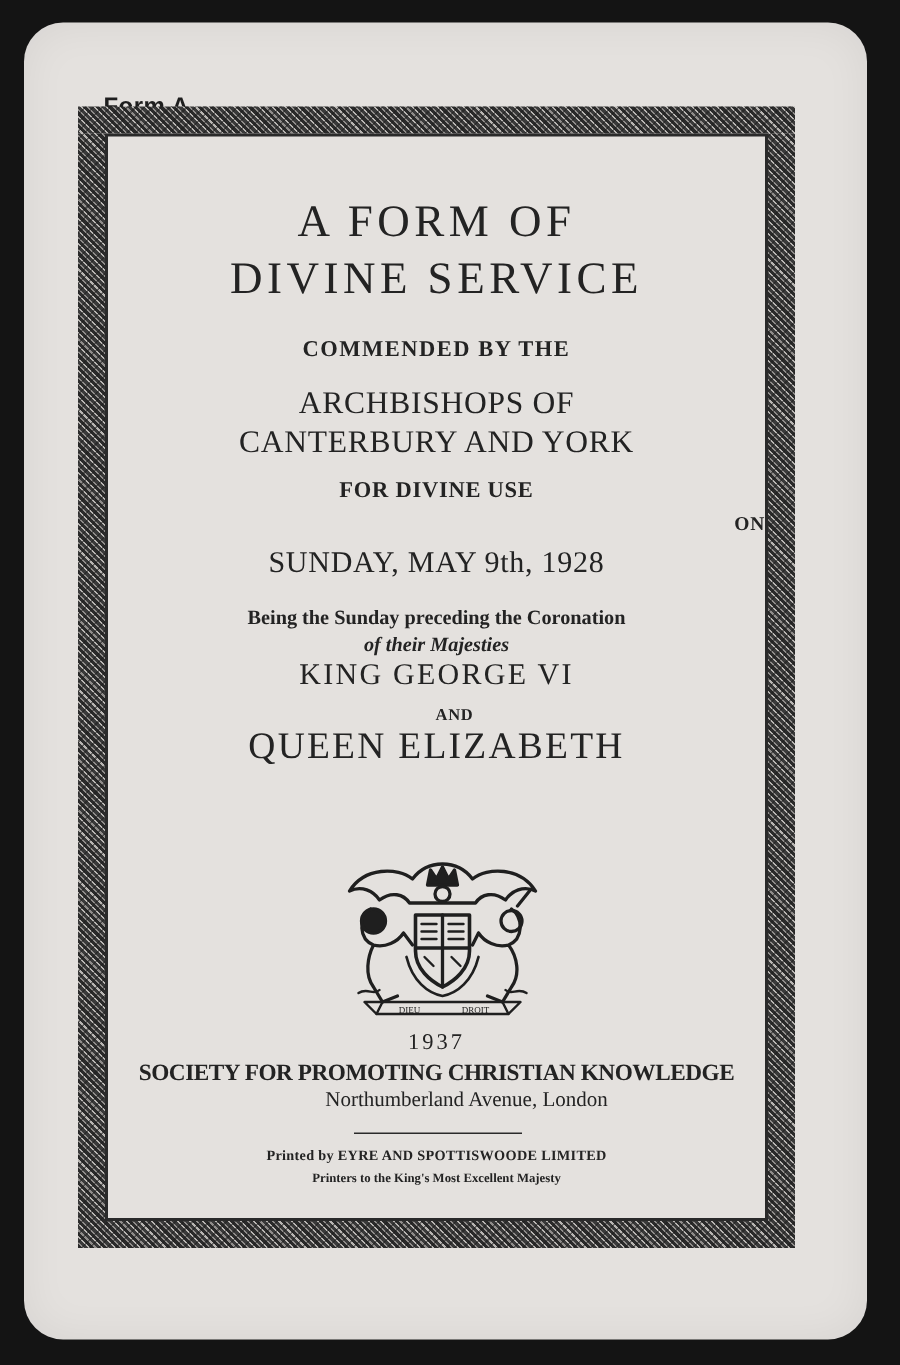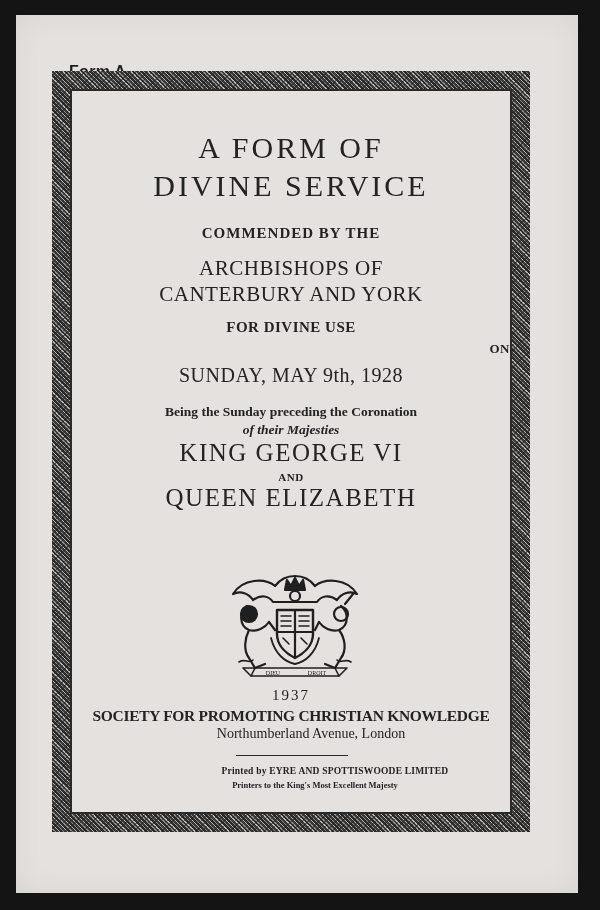--- a/index.html
+++ b/index.html
@@ -1,44 +1,44 @@
 <!DOCTYPE html>
 <html><head>
 <meta charset="utf-8">
 <style>
   html, body { margin:0; padding:0; }
   body { width:600px; height:910px; background:#141414; position:relative; overflow:hidden; font-family:"Liberation Serif", serif; }
-  .page { position:absolute; left:16px; top:15px; width:562px; height:878px; background:#e4e1de; box-shadow: inset 0 0 30px rgba(0,0,0,0.06); }
+  .page { position:absolute; left:16px; top:15px; width:562px; height:878px; background:#e4e1de; box-shadow: inset 0 0 30px rgba(0,0,0,0.06); border-radius: 26px; }
   .form-label { position:absolute; left:53px; top:48px; font-family:"Liberation Sans", sans-serif; font-weight:bold; font-size:16px; color:#1e1e1e; letter-spacing:0.3px; }
   .border { position:absolute; left:52px; top:71px; width:478px; height:761px; box-sizing:border-box; border:18px solid transparent;
     border-image: repeating-linear-gradient(45deg, #2a2a2a 0 2px, #8f8c8a 2px 3px, #3a3a3a 3px 5px, #b8b5b2 5px 6px) 18; }
   .border-inner { position:absolute; left:70px; top:89px; width:442px; height:725px; box-sizing:border-box; border:2px solid #2a2a2a; }
   .texture { position:absolute; left:52px; top:71px; width:478px; height:761px; box-sizing:border-box; border:18px solid transparent; pointer-events:none;
     border-image: repeating-linear-gradient(-45deg, rgba(30,30,30,0.55) 0 1px, transparent 1px 4px) 18; }
   .content { position:absolute; left:72px; top:91px; width:438px; text-align:center; color:#232323; }
   .t1 { position:absolute; left:0; width:100%; top:40px; font-size:30px; letter-spacing:3px; line-height:34px; }
   .t2 { position:absolute; left:0; width:100%; top:78px; font-size:30px; letter-spacing:3px; line-height:34px; }
   .t3 { position:absolute; left:0; width:100%; top:134px; font-size:15px; letter-spacing:1px; font-weight:bold; }
   .t4 { position:absolute; left:0; width:100%; top:164px; font-size:21px; letter-spacing:0.5px; line-height:26px; }
   .t5 { position:absolute; left:0; width:100%; top:190px; font-size:21px; letter-spacing:0.5px; line-height:26px; }
   .t6 { position:absolute; left:0; width:100%; top:228px; font-size:15px; font-weight:bold; letter-spacing:0.5px; }
   .t7 { position:absolute; left:0; width:100%; top:250px; font-size:13px; font-weight:bold; letter-spacing:0.5px;text-align:right; }
   .t8 { position:absolute; left:0; width:100%; top:273px; font-size:20px; letter-spacing:0.5px; }
   .t9 { position:absolute; left:0; width:100%; top:313px; font-size:13.5px; font-weight:bold; }
   .t10 { position:absolute; left:0; width:100%; top:331px; font-size:13.5px; font-style:italic; font-weight:bold; }
-  .t11 { position:absolute; left:0; width:100%; top:348px; font-size:25px; letter-spacing:1.5px; }
-  .t12 { position:absolute; left:0; width:100%; top:380px; font-size:11px; font-weight:bold; letter-spacing:0.5px; }
+  .t11 { position:absolute; left:0; width:100%; top:348px; font-size:20px; letter-spacing:1.5px; }
+  .t12 { position:absolute; left:12px; width:100%; top:380px; font-size:11px; font-weight:bold; letter-spacing:0.5px; }
   .t13 { position:absolute; left:0; width:100%; top:393px; font-size:25px; letter-spacing:1.5px; }
   .arms { position:absolute; left:153px; top:481px; width:140px; height:110px; }
   .t14 { position:absolute; left:0; width:100%; top:596px; font-size:15px; letter-spacing:2px; }
   .t15 { position:absolute; left:0; width:100%; top:616px; font-size:15.5px; font-weight:bold; letter-spacing:-0.3px; }
   .t16 { position:absolute; left:0; width:100%; top:635px; font-size:14px;margin-left:20px; }
   .rule { position:absolute; left:164px; top:664px; width:112px; height:1px; background:#2a2a2a; }
-  .t17 { position:absolute; left:0; width:100%; top:675px; font-size:9.5px; font-weight:bold; letter-spacing:0.2px;padding-left:44px; }
-  .t18 { position:absolute; left:0; width:100%; top:689px; font-size:8.5px; font-weight:bold;padding-left:24px; }
+  .t17 { position:absolute; left:0; width:100%; top:675px; font-size:9.5px; font-weight:bold; letter-spacing:0.2px; }
+  .t18 { position:absolute; left:0; width:100%; top:689px; font-size:8.5px; font-weight:bold; }
 </style>
 </head>
 <body>
 
 <div class="page">
   <div class="form-label">Form A</div>
 </div>
 
 <div class="border"></div>
 <div class="texture"></div>

